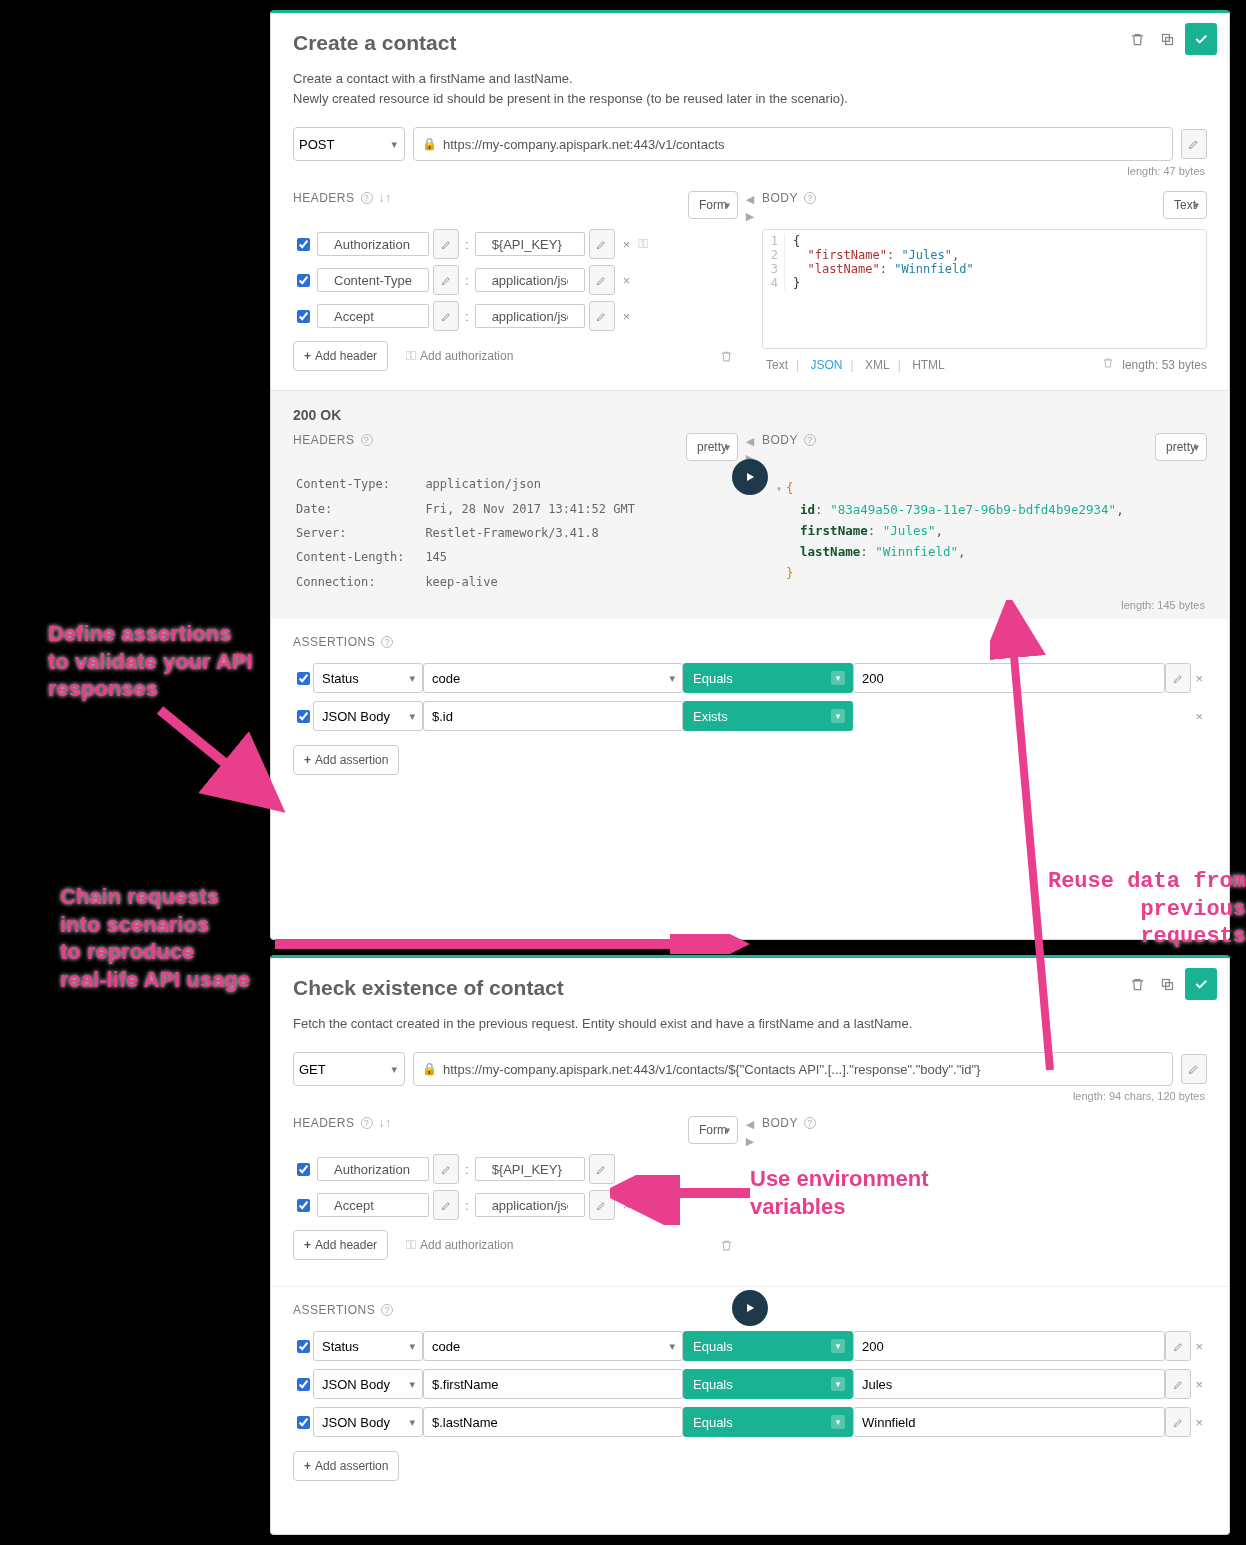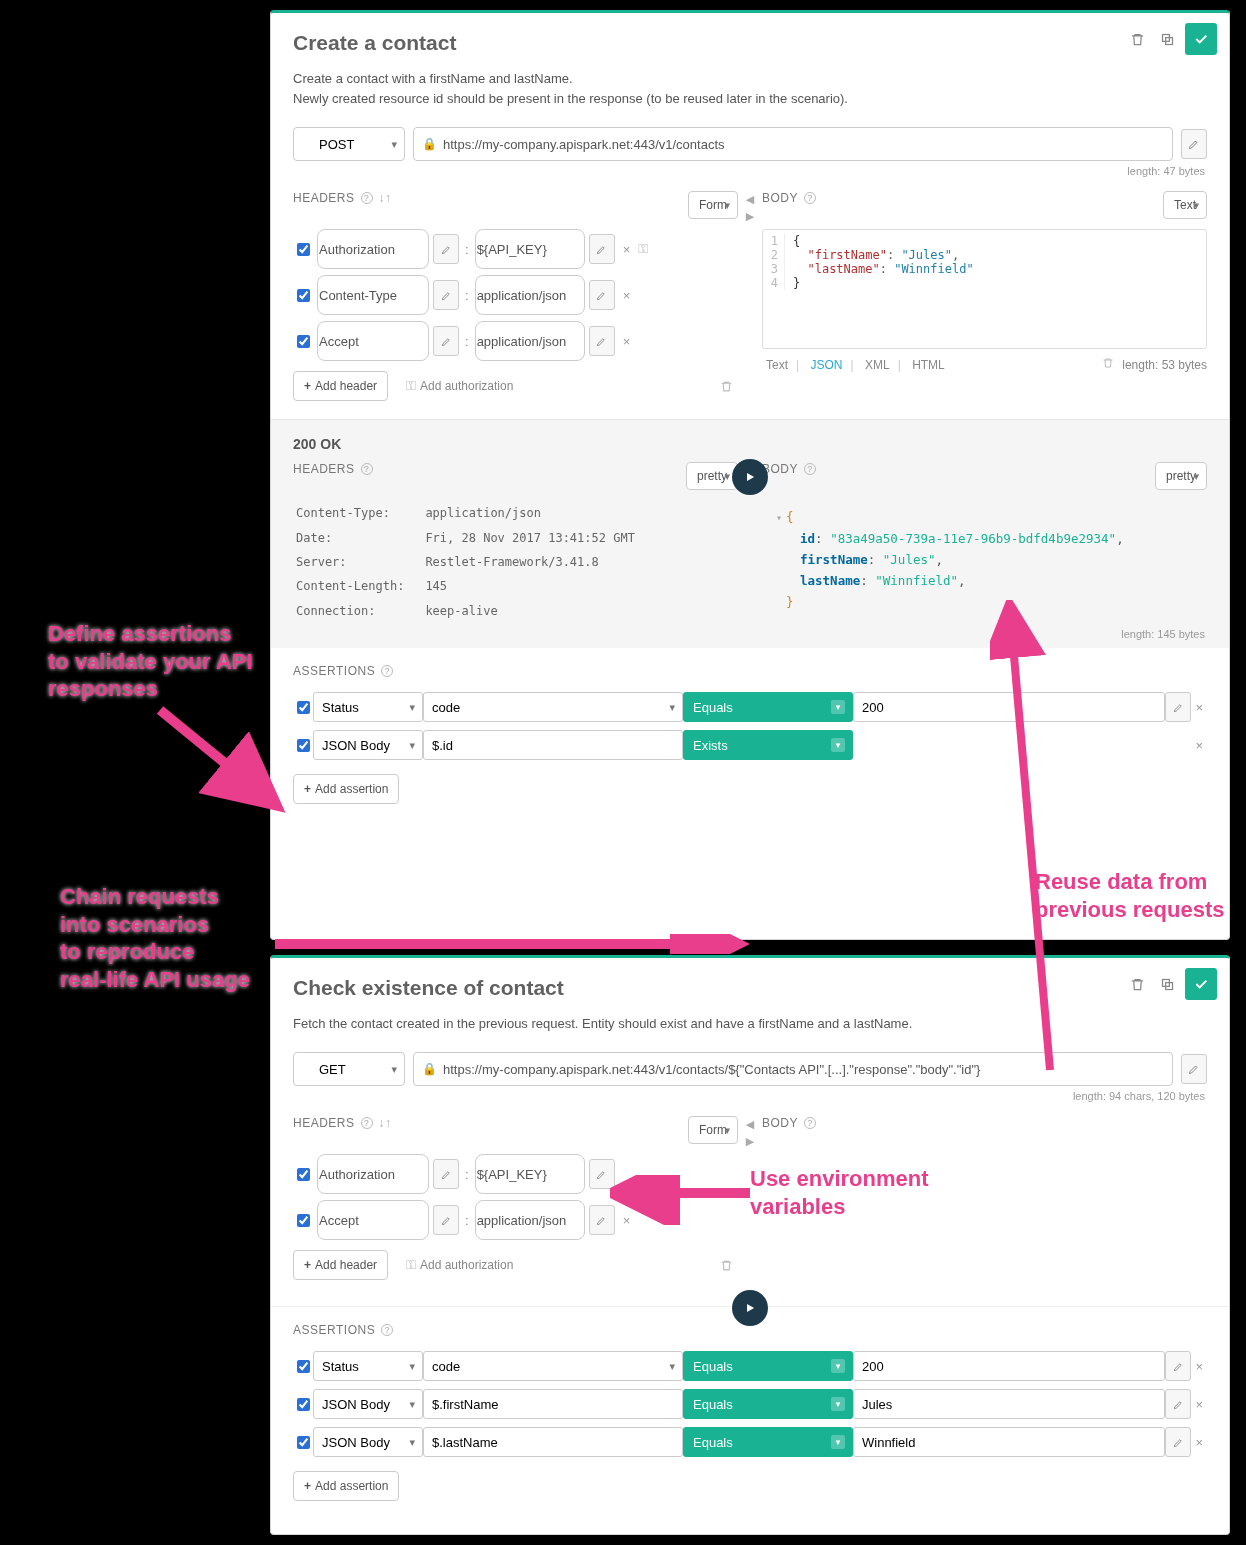--- a/index.html
+++ b/index.html
@@ -6,37 +6,37 @@
   body { margin: 0; background: #000; font-family: -apple-system, "Helvetica Neue", Arial, sans-serif; font-size: 13px; color: #555; }
   .stage { position: relative; width: 1246px; height: 1545px; }
   .panel { position: absolute; background: #fff; border: 1px solid #d6d6d6; border-top: 3px solid #19b394; border-radius: 4px; overflow: hidden; }
   .panel-inner { padding: 18px 22px; }
   .panel-title { font-size: 21px; color: #616161; font-weight: 600; margin-bottom: 14px; }
   .panel-actions { position: absolute; top: 10px; right: 12px; display: flex; gap: 6px; align-items: center; }
   .icon-btn { width: 24px; height: 24px; display: flex; align-items: center; justify-content: center; color: #888; cursor: pointer; }
   .icon-btn.teal { width: 32px; height: 32px; background: #19b394; color: #fff; border-radius: 3px; }
   .desc { color: #555; line-height: 1.55; margin-bottom: 18px; }
   .row { display: flex; align-items: center; gap: 8px; }
-  .method-sel { width: 112px; height: 34px; border: 1px solid #ccc; border-radius: 4px; padding: 0 26px 0 25px; font-size: 13px; background: #fff; position: relative; appearance: none; }
+  .method-sel { width: 112px; height: 34px; border: 1px solid #ccc; border-radius: 4px; padding: 0 26px 0 5px; font-size: 13px; background: #fff; position: relative; appearance: none; }
   .sel-wrap { position: relative; display: inline-block; }
   .sel-wrap::after { content: "▾"; position: absolute; right: 8px; top: 50%; transform: translateY(-50%); color: #777; font-size: 11px; pointer-events: none; }
   .url-bar { flex: 1; height: 34px; border: 1px solid #ccc; border-radius: 4px; display: flex; align-items: center; padding: 0 8px; gap: 6px; background: #fff; }
   .lock { color: #888; font-size: 12px; }
   .url-text { flex: 1; font-size: 13px; color: #555; }
   .tiny-right { text-align: right; font-size: 11px; color: #999; padding: 4px 2px 0 0; }
   .section-label { font-size: 12px; color: #777; letter-spacing: .5px; display: flex; align-items: center; gap: 6px; }
   .info-sup { font-size: 9px; border: 1px solid #bbb; border-radius: 50%; width: 12px; height: 12px; display: inline-flex; align-items: center; justify-content: center; color: #aaa; }
   .dropdown-btn { height: 28px; border: 1px solid #ccc; border-radius: 4px; padding: 0 10px; font-size: 12px; color: #555; background: #fff; display: flex; align-items: center; gap: 4px; }
   .two-col { display: flex; margin-top: 14px; gap: 0; }
   .col { flex: 1; }
   .col-sep { width: 24px; display: flex; flex-direction: column; align-items: center; gap: 4px; color: #aaa; font-size: 11px; padding-top: 2px; }
   .hdr-row { display: flex; justify-content: space-between; align-items: flex-start; margin-bottom: 10px; }
   .header-line { display: flex; align-items: center; gap: 4px; margin-bottom: 6px; }
   .chk { accent-color: #2a6fd6; }
-  .hdr-input { height: 40px; border: 1px solid #ccc; border-radius: 8px; padding: 0 1px; font-size: 13px; color: #555; background: #fff; }
+  .hdr-input { height: 24px; border: 1px solid #ccc; border-radius: 2px; padding: 0 16px; font-size: 13px; color: #555; background: #fff; }
   .hdr-name { width: 112px; }
   .hdr-val { width: 110px; }
   .mini-btn { width: 26px; height: 30px; border: 1px solid #ccc; border-radius: 3px; display: flex; align-items: center; justify-content: center; color: #888; background: #f7f7f7; }
   .colon { color: #888; padding: 0 2px; }
   .x { color: #999; padding: 0 4px; cursor: pointer; }
   .key { color: #bbb; font-size: 13px; }
   .ghost-btn { height: 30px; border: 1px solid #ccc; border-radius: 4px; padding: 0 10px; font-size: 12px; color: #555; background: #fff; display: inline-flex; align-items: center; gap: 4px; }
   .link-ghost { color: #888; font-size: 12px; display: inline-flex; align-items: center; gap: 4px; padding: 0 8px; }
   .code-box { border: 1px solid #ddd; border-radius: 3px; background: #fff; font-family: ui-monospace, Menlo, monospace; font-size: 12px; }
   .code-line { display: flex; }
@@ -49,21 +49,21 @@
   .fmt-tabs span { padding: 0 4px; }
   .fmt-tabs .sep { color: #ccc; }
   .fmt-active { color: #2aa7d6; }
   .play-btn { position: absolute; left: 50%; transform: translateX(-50%); width: 36px; height: 36px; border-radius: 50%; background: #1e3a4a; display: flex; align-items: center; justify-content: center; color: #fff; z-index: 5; }
   .resp-block { background: #f5f5f5; border-top: 1px solid #e5e5e5; padding: 16px 22px 8px; }
   .status-line { font-size: 14px; font-weight: 600; color: #555; margin-bottom: 10px; }
   .mono-kv { font-family: ui-monospace, Menlo, monospace; font-size: 12px; color: #666; line-height: 1.7; }
   .mono-kv td:first-child { padding-right: 18px; }
   .json-view { font-family: ui-monospace, Menlo, monospace; font-size: 12.5px; line-height: 1.7; padding: 6px 0 0 14px; }
   .j-brace { color: #c08a2a; }
-  .j-key { color: #0369a1; font-weight: 600; }
+  .j-key { color: #14532d; font-weight: 600; }
   .j-str { color: #19b394; }
   .assert-block { padding: 16px 22px; }
   .assert-row { display: flex; align-items: center; margin-bottom: 8px; }
   .a-sel { height: 30px; border: 1px solid #ccc; border-radius: 3px; padding: 0 20px 0 8px; font-size: 13px; background: #fff; appearance: none; }
   .a-src { width: 110px; }
   .a-path { width: 260px; height: 30px; border: 1px solid #ccc; border-radius: 3px; padding: 0 8px; font-size: 13px; }
   .a-op-wrap { width: 170px; position: relative; }
   .a-op { width: 100%; height: 30px; background: #19b394; color: #fff; border: none; border-radius: 3px; padding: 0 24px 0 10px; font-size: 13px; appearance: none; }
   .a-op-wrap::after { content: "▾"; position: absolute; right: 8px; top: 50%; transform: translateY(-50%); color: #fff; font-size: 9px; background: rgba(255,255,255,.25); width: 14px; height: 14px; border-radius: 2px; display: flex; align-items: center; justify-content: center; }
   .a-val { flex: 1; height: 30px; border: 1px solid #ccc; border-radius: 3px; padding: 8px 8px; font-size: 13px; }
@@ -531,21 +531,21 @@
     </div>
   </div>
 
   <div class="callout" style="left:60px; top:883px; white-space:pre-line;">Chain requests
 into scenarios
 to reproduce
 real-life API usage</div>
   <div class="callout" style="left:48px; top:620px; white-space:pre-line;">Define assertions
 to validate your API
 responses</div>
-  <div class="callout" style="left:1035px; top:868px; white-space:pre-line; text-align:left;">Reuse data from
+  <div class="callout" style="left:1035px; top:868px; white-space:pre-line; text-align:right;font-family:Liberation Mono, monospace;">Reuse data from
 previous requests</div>
   <div class="callout" style="left:750px; top:1165px; white-space:pre-line;">Use environment
 variables</div>
 
   <svg class="arrow" style="left:150px; top:700px;" width="140" height="120">
     <defs>
         <marker id="ah1" markerWidth="8" markerHeight="8" refX="6" refY="4" orient="auto">
           <path d="M0,0 L8,4 L0,8 z" fill="#e83e8c"></path>
         </marker>
       </defs>

